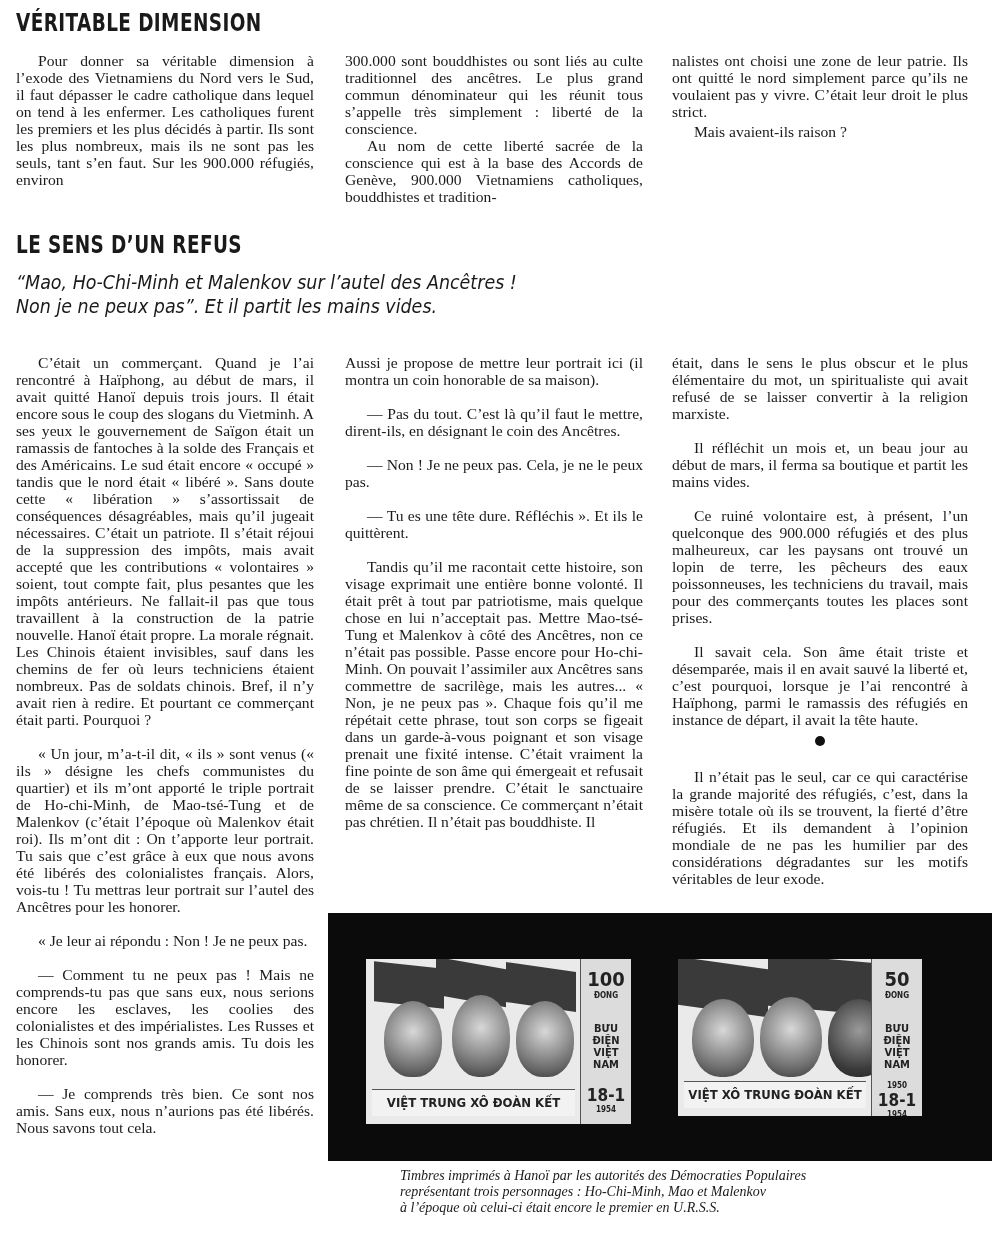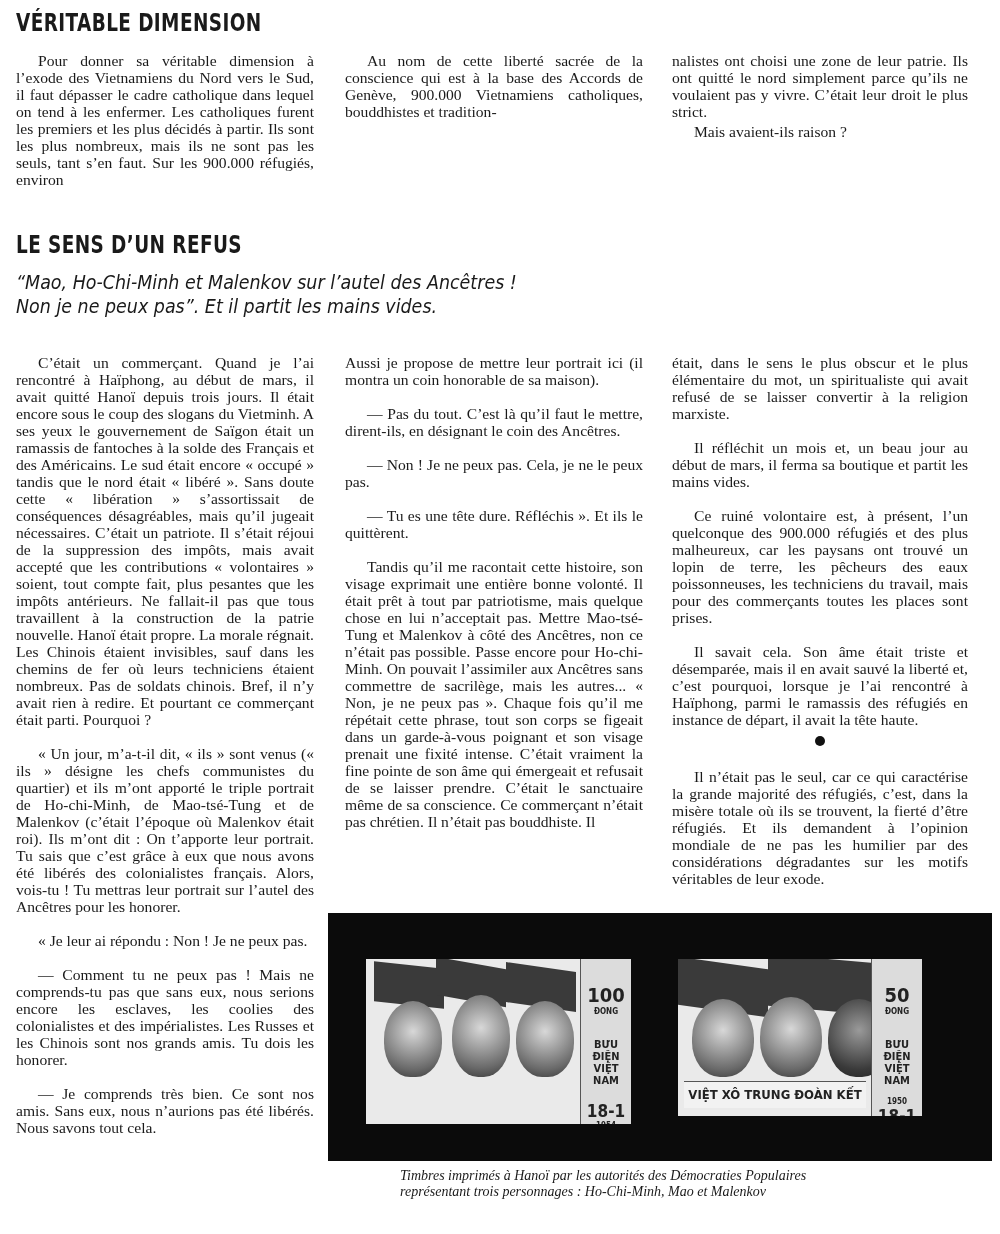--- a/index.html
+++ b/index.html
@@ -16,39 +16,40 @@
   .col p.noind{text-indent:0;}
   .bullet{width:10px;height:10px;border-radius:50%;background:#111;margin:8px auto 22px auto;}
   .photo{position:absolute;left:328px;top:913px;width:664px;height:248px;background:#0b0b0b;}
   .stamp{position:absolute;background:#eaeaea;overflow:hidden;}
   .stamp1{left:38px;top:46px;width:265px;height:165px;}
   .stamp2{left:350px;top:46px;width:244px;height:157px;}
   .flag{position:absolute;background:#3a3a3a;}
   .face{position:absolute;border-radius:50% 50% 45% 45%;background:radial-gradient(circle at 50% 40%,#d8d8d8,#6a6a6a 70%,#333);}
   .sv{position:absolute;right:0;top:0;width:50px;height:100%;background:#dcdcdc;border-left:1px solid #555;
       font-family:"DejaVu Sans Condensed","DejaVu Sans",sans-serif;font-weight:bold;color:#222;text-align:center;}
-  .sv .val{font-size:20px;margin-top:24px;}
+  .sv .val{font-size:20px;margin-top:8px;}
   .sv .cur{font-size:8px;}
   .sv .pt{font-size:11px;line-height:12px;margin-top:23px;}
   .sv .dt{font-size:17px;margin-top:14px;}
   .sv .yr{font-size:8px;}
   .banner{position:absolute;left:6px;bottom:8px;right:56px;height:26px;background:#f2f2f2;border-top:1px solid #555;
           font-family:"DejaVu Sans Condensed","DejaVu Sans",sans-serif;font-weight:bold;font-size:13px;line-height:26px;text-align:center;color:#222;white-space:nowrap;}
   .caption{position:absolute;left:400px;top:1168px;width:540px;text-align:left;font-family:"Liberation Serif","DejaVu Serif",serif;
            font-style:italic;font-size:14px;line-height:16px;}
 </style>
 </head>
 <body>
 
 <h1 class="h" style="left:16px;top:8px;">VÉRITABLE DIMENSION</h1>
 
 <div class="col" style="left:16px;top:52px;width:298px;">
   <p>Pour donner sa véritable dimension à l’exode des Vietnamiens du Nord vers le Sud, il faut dépasser le cadre catholique dans lequel on tend à les enfermer. Les catholiques furent les premiers et les plus décidés à partir. Ils sont les plus nombreux, mais ils ne sont pas les seuls, tant s’en faut. Sur les 900.000 réfugiés, environ</p>
 </div>
 <div class="col" style="left:345px;top:52px;width:298px;">
+  <p class="noind" style="margin-bottom:0">300.000 sont bouddhistes ou sont liés au culte traditionnel des ancêtres. Le plus grand commun dénominateur qui les réunit tous s’appelle très simplement : liberté de la conscience.</p>
   <p>Au nom de cette liberté sacrée de la conscience qui est à la base des Accords de Genève, 900.000 Vietnamiens catholiques, bouddhistes et tradition-</p>
 </div>
 <div class="col" style="left:672px;top:52px;width:296px;">
   <p class="noind" style="margin-bottom:3px">nalistes ont choisi une zone de leur patrie. Ils ont quitté le nord simplement parce qu’ils ne voulaient pas y vivre. C’était leur droit le plus strict.</p>
   <p style="margin-bottom:3px">Mais avaient-ils raison ?</p>
 </div>
 
 <h1 class="h" style="left:16px;top:230px;">LE SENS D’UN REFUS</h1>
 <div class="sub">
   <div>“Mao, Ho-Chi-Minh et Malenkov sur l’autel des Ancêtres !</div>
@@ -88,20 +89,21 @@
     <div class="face" style="left:18px;top:42px;width:58px;height:76px;"></div>
     <div class="face" style="left:86px;top:36px;width:58px;height:82px;"></div>
     <div class="face" style="left:150px;top:42px;width:58px;height:76px;"></div>
     <div class="sv">
       <div class="val">100</div>
       <div class="cur">ĐONG</div>
       <div class="pt">BƯU ĐIỆN VIỆT NAM</div>
       <div class="dt">18-1</div>
       <div class="yr">1954</div>
     </div>
+    <div class="banner">VIỆT TRUNG XÔ ĐOÀN KẾT</div>
   </div>
   <div class="stamp stamp2">
     <div class="flag" style="left:0;top:4px;width:90px;height:48px;transform:skewY(8deg);"></div>
     <div class="flag" style="left:90px;top:0;width:120px;height:52px;transform:skewY(5deg);"></div>
     <div class="face" style="left:14px;top:40px;width:62px;height:78px;"></div>
     <div class="face" style="left:82px;top:38px;width:62px;height:80px;"></div>
     <div class="face" style="left:150px;top:40px;width:62px;height:78px;background:radial-gradient(circle at 50% 40%,#9a9a9a,#3a3a3a 70%,#222);"></div>
     <div class="sv">
       <div class="val">50</div>
       <div class="cur">ĐONG</div>
@@ -110,13 +112,14 @@
       <div class="dt" style="margin-top:0">18-1</div>
       <div class="yr">1954</div>
     </div>
     <div class="banner">VIỆT XÔ TRUNG ĐOÀN KẾT</div>
   </div>
 </div>
 
 <div class="caption">
   <div>Timbres imprimés à Hanoï par les autorités des Démocraties Populaires</div>
   <div>représentant trois personnages : Ho-Chi-Minh, Mao et Malenkov</div>
+  <div>à l’époque où celui-ci était encore le premier en U.R.S.S.</div>
 </div>
 
 </body></html>

